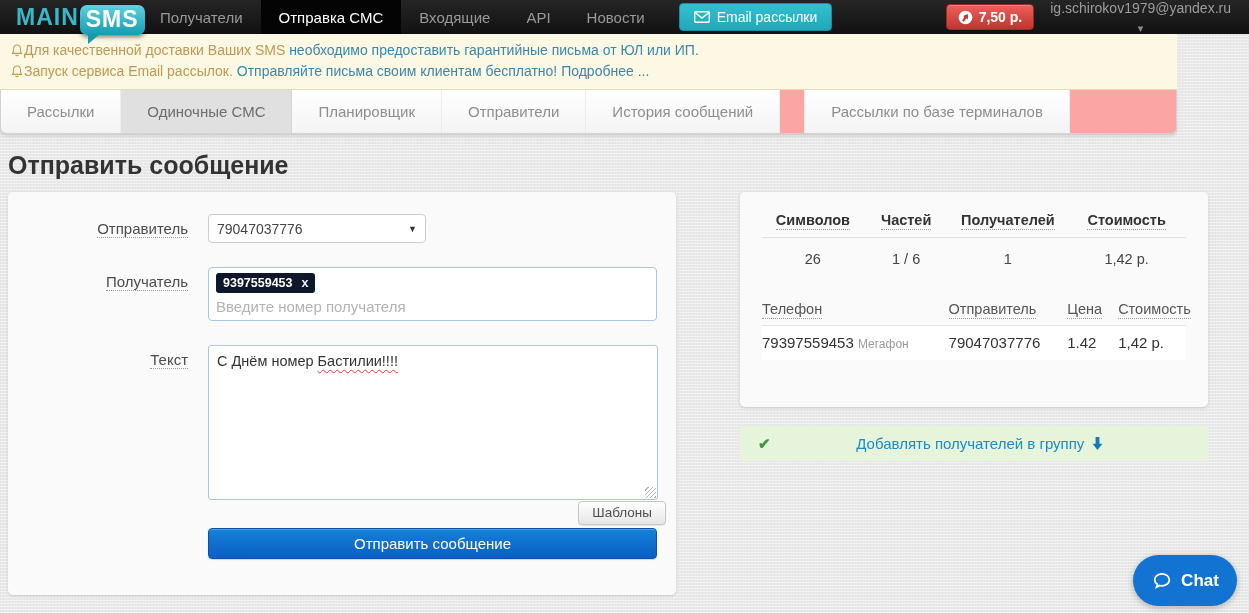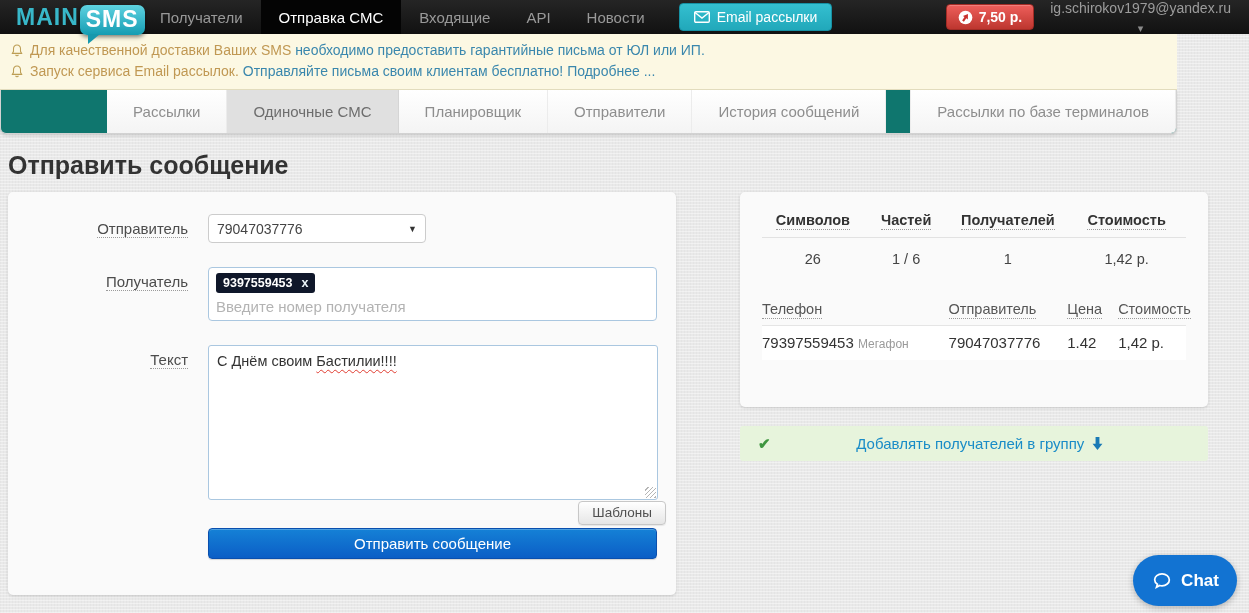--- a/index.html
+++ b/index.html
@@ -53,30 +53,30 @@
   .account { display:flex; align-items:center; gap:6px; margin-left:16px; color:#9c9c9c; font-size:14px; cursor:pointer;flex-direction:column; }
   .caret { font-size:11px; color:#8a8a8a; }
 
   .container { width:1177px; }
 
   
   .notice-bar {
     background:#fcf8e3; border-bottom:1px solid #e3ddbe;
     padding:6px 10px 7px; line-height:20px;
   }
-  .notice-line { display:flex; align-items:center; gap:6px; font-size:14px; line-height:21px; }
+  .notice-line { display:flex; align-items:center; font-size:14px; line-height:21px; }
   .bell-icon { width:14px; height:15px; color:#b headless; color:#bd9e55; flex:0 0 auto; }
   .notice-text { color:#c09853; }
   .notice-link { color:#3a87ad; text-decoration:none; cursor:pointer; }
 
   
   .tab-bar {
-    background:#0f766e; border:1px solid #d2d2d2; border-top:none;
+    background:#fca5a5; border:1px solid #d2d2d2; border-top:none;
     border-radius:0 0 6px 6px; box-shadow:0 2px 3px rgba(0,0,0,.12);
-    display:flex; height:44px; overflow:hidden;justify-content:flex-end;
+    display:flex; height:44px; overflow:hidden;
   }
   .tab {
     display:flex; align-items:center; padding:0 26px;
     color:#8e8e8e; font-size:15px; cursor:pointer; border-right:1px solid #ececec;
     background:linear-gradient(#fff,#f4f4f4);
   }
   .tab.active { background:#e0e0e0; color:#6d6d6d; border-right-color:#d5d5d5; }
   .tab.gapped { margin-left:24px; border-left:1px solid #ececec; }
 
   
@@ -254,21 +254,21 @@
             <span>9397559453</span>
             <span class="tag-close">x</span>
           </span>
           <div class="tag-placeholder">Введите номер получателя</div>
         </div>
       </div>
 
       <div class="form-row" style="margin-bottom:0;">
         <div class="form-label-cell"><span class="hint-label">Текст</span></div>
         <div class="textarea-box">
-          <span>С Днём своим </span><span class="misspelled">Бастилии!!!!</span>
+          <span>С Днём номер </span><span class="misspelled">Бастилии!!!!</span>
           <div class="resize-grip"></div>
         </div>
       </div>
 
       <div class="templates-row">
         <button class="templates-btn">Шаблоны</button>
       </div>
 
       <button class="send-btn">Отправить сообщение</button>
     </div>

